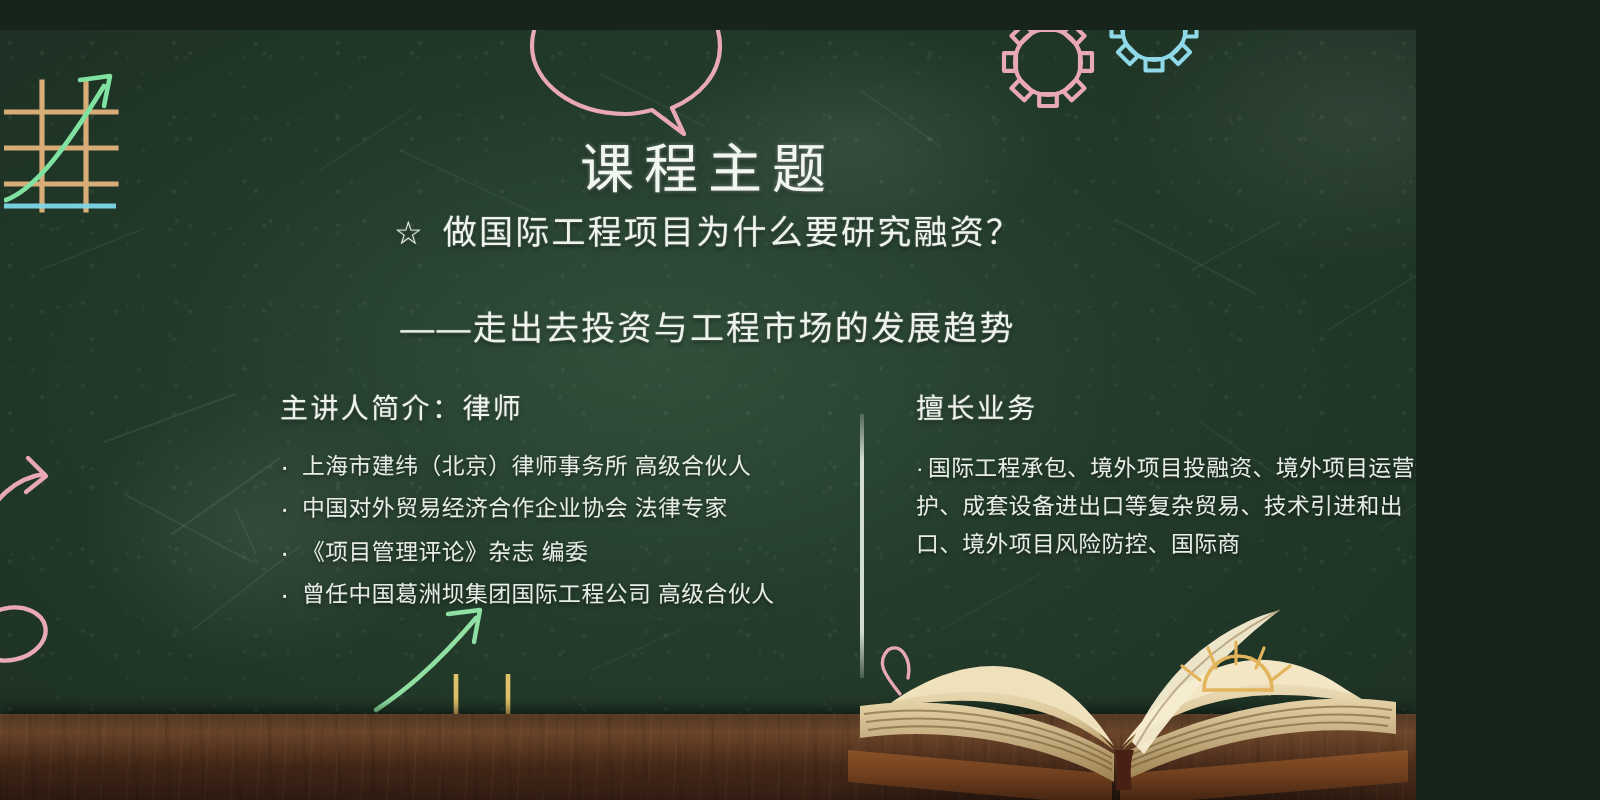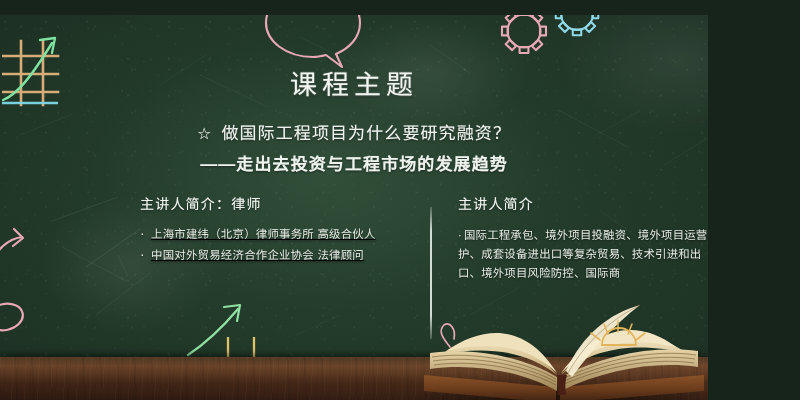--- a/index.html
+++ b/index.html
@@ -60,42 +60,41 @@
     position:absolute;left:0;right:0;top:0;height:26px;
     background:linear-gradient(180deg, rgba(190,135,85,.34), rgba(190,135,85,0));
   }
   
   .ctitle{
     position:absolute;left:0;right:0;top:48px;text-align:center;
     color:#f2f6f1;font-size:27px;letter-spacing:5px;font-weight:400;
     text-shadow:0 0 2px rgba(225,240,228,.50),0 1px 3px rgba(0,0,0,.6);
   }
   .sub1{
-    position:absolute;left:0;right:0;top:104px;text-align:center;
+    position:absolute;left:0;right:0;top:87px;text-align:center;
     color:#eef3ed;font-size:17px;letter-spacing:1.1px;
     text-shadow:0 0 1px rgba(225,240,228,.45),0 1px 2px rgba(0,0,0,.55);
   }
   .sub1 .star{display:inline-block;margin-right:9px;font-size:16px;color:#eef3ed;}
   .sub2{
     position:absolute;left:0;right:0;top:135px;text-align:center;
     color:#eef3ed;font-size:17px;letter-spacing:1.1px;
     text-shadow:0 0 1px rgba(225,240,228,.45),0 1px 2px rgba(0,0,0,.55);
-    font-weight:bold;
   }
   .divider{
     position:absolute;left:430px;top:192px;width:2px;height:132px;
     background:linear-gradient(180deg,rgba(235,242,234,.20),rgba(235,242,234,.88) 18%,rgba(235,242,234,.88) 82%,rgba(235,242,234,.20));
   }
   .colL{position:absolute;left:140px;top:178px;width:278px;}
   .colR{position:absolute;left:458px;top:178px;width:262px;}
   .colhead{
     color:#f0f4ef;font-size:14px;letter-spacing:1.2px;margin-bottom:13px;
     text-shadow:0 0 1px rgba(225,240,228,.40),0 1px 2px rgba(0,0,0,.5);
   }
-  .blist{list-style:none;margin:0;padding:0;text-decoration:underline;}
+  .blist{list-style:none;margin:0;padding:0;}
   .blist li{
     position:relative;padding-left:11px;margin-bottom:5px;
     color:#e7ede6;font-size:11.4px;line-height:16.4px;letter-spacing:.25px;
     text-shadow:0 1px 2px rgba(0,0,0,.5);
   }
   .blist li::before{
     content:"·";position:absolute;left:0;top:-1px;color:#e7ede6;font-size:14px;line-height:16px;
   }
   .para{
     color:#e7ede6;font-size:11.4px;line-height:19px;letter-spacing:.2px;
@@ -301,22 +300,24 @@
   </div>
 
   <div class="sub2">——走出去投资与工程市场的发展趋势</div>
 
   <div class="divider"></div>
 
   <div class="colL">
     <div class="colhead">主讲人简介：律师</div>
     <ul class="blist">
       <li>上海市建纬（北京）律师事务所 高级合伙人</li>
-      <li>中国对外贸易经济合作企业协会 法律顾问</li>
+      <li>中国对外贸易经济合作企业协会 法律专家</li>
+      <li>《项目管理评论》杂志 编委</li>
+      <li>曾任中国葛洲坝集团国际工程公司 高级合伙人</li>
     </ul>
   </div>
 
   <div class="colR">
-    <div class="colhead">主讲人简介</div>
+    <div class="colhead">擅长业务</div>
     <div class="para"><span class="dot">·</span><span>国际工程承包、境外项目投融资、境外项目运营维护、成套设备进出口等复杂贸易、技术引进和出口、境外项目风险防控、国际商</span></div>
   </div>
 
 </div>
 
 </body></html>

